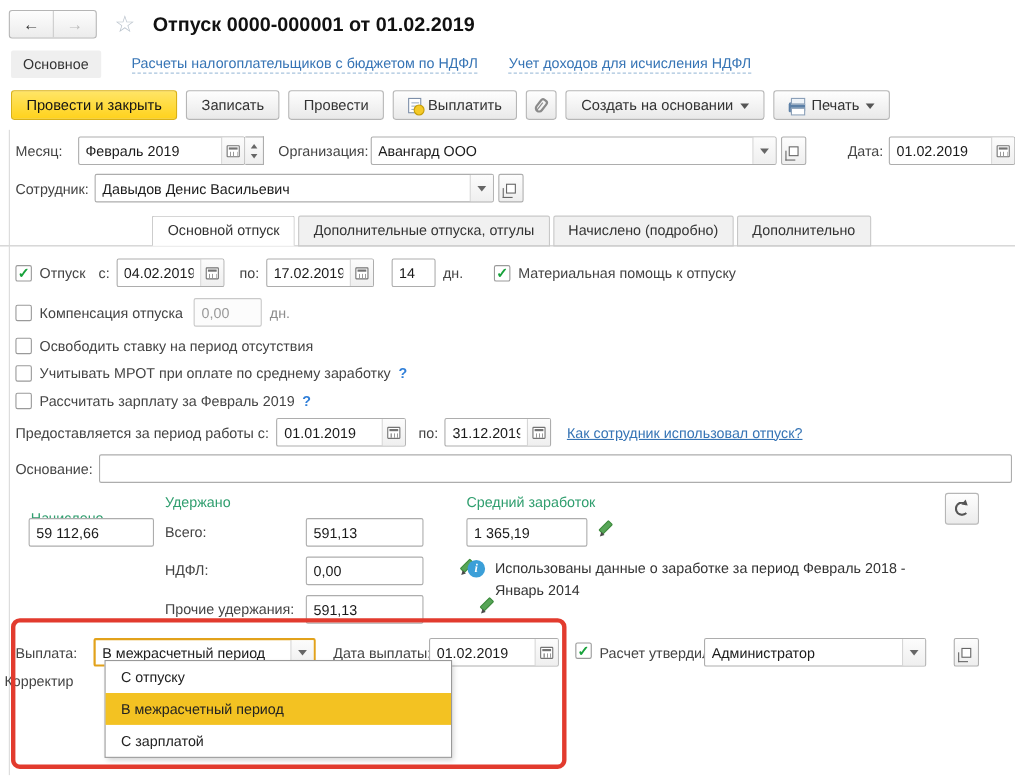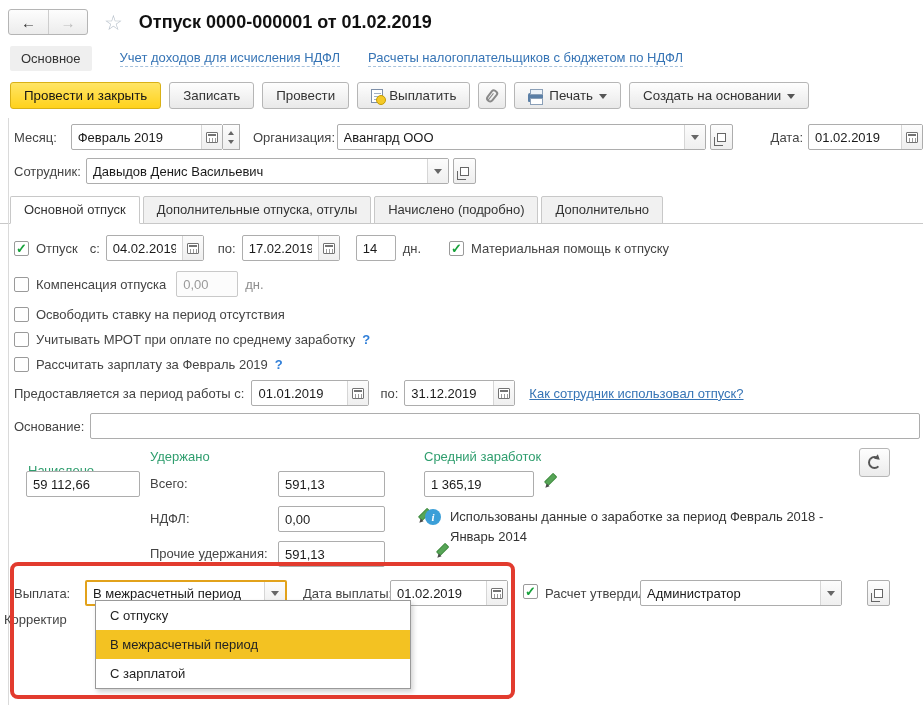--- a/index.html
+++ b/index.html
@@ -69,21 +69,21 @@
   .spin b { flex:1; display:flex; align-items:center; justify-content:center; }
   .spin .up::before { content:""; width:0; height:0; border:3px solid transparent; border-bottom:4px solid #666; display:block; }
   .spin .dn::before { content:""; width:0; height:0; border:3px solid transparent; border-top:4px solid #666; display:block; }
   .sqbtn { width:23px; height:26px; margin-left:4px; border:1px solid #adadad; border-radius:2px;
            display:flex; align-items:center; justify-content:center; background:linear-gradient(#fdfdfd,#eeeeee); cursor:pointer; }
   .iopen { width:9px; height:9px; border:1px solid #666; background:#fff; position:relative; }
   .iopen::before { content:""; position:absolute; left:-4px; top:3px; width:8px; height:8px;
                    border-left:1px solid #666; border-bottom:1px solid #666; }
 
   
-  .tabstrip { display:flex; margin:12px 0 0 0; padding-left:10px; border-bottom:1px solid #c8c8c8; }
+  .tabstrip { display:flex; margin:12px 0 0 0; padding-left:10px; border-bottom:1px solid #c8c8c8;justify-content:center; }
   .tab { padding:5px 13px 6px 13px; border:1px solid #c8c8c8; border-bottom:0; background:#f1f1f1;
          margin-right:3px; margin-bottom:-1px; border-radius:2px 2px 0 0; cursor:pointer; color:#333;
          border-bottom:1px solid #c8c8c8; }
   .tab.active { background:#fff; border-bottom:1px solid #fff; }
 
   
   .cb { width:15px; height:15px; border:1px solid #9a9a9a; border-radius:2px; background:#fff;
         display:inline-flex; align-items:center; justify-content:center; margin-right:7px; flex:none; cursor:pointer; }
   .cb.checked::before { content:"\2713"; color:#17a23b; font-weight:bold; font-size:13px; line-height:1; }
   .cbrow { display:flex; align-items:center; margin:10px 0 0 14px; }
@@ -142,22 +142,22 @@
       <div class="navbtn fwd">
           <span></span>
         </div>
     </div>
     <span class="star"></span>
     <span class="title">Отпуск 0000-000001 от 01.02.2019</span>
   </div>
 
   <div class="navrow">
     <span class="mainchip">Основное</span>
+    <span class="navlink">Расчеты налогоплательщиков с бюджетом по НДФЛ</span>
     <span class="navlink">Учет доходов для исчисления НДФЛ</span>
-    <span class="navlink">Расчеты налогоплательщиков с бюджетом по НДФЛ</span>
   </div>
 
   <div class="toolbar">
     <button class="btn primary">
         <span>Провести и закрыть</span>
       </button>
     <button class="btn">
         <span>Записать</span>
       </button>
     <button class="btn">
@@ -166,26 +166,26 @@
     <button class="btn">
       <span class="ipay">
           <i></i>
         </span>
       <span>Выплатить</span>
     </button>
     <button class="btn iconly">
         <span class="iclip"></span>
       </button>
     <button class="btn">
+      <span>Создать на основании</span>
+      <span class="bcaret"></span>
+    </button>
+    <button class="btn">
       <span class="iprint"></span>
       <span>Печать</span>
-      <span class="bcaret"></span>
-    </button>
-    <button class="btn">
-      <span>Создать на основании</span>
       <span class="bcaret"></span>
     </button>
   </div>
 
   <div class="frow">
     <span class="flabel" style="width:59px">Месяц:</span>
     <span class="field" style="width:152px">
       <input value="Февраль 2019" style="">
       <span class="fbtn">
           <span class="ical"></span>
@@ -285,21 +285,21 @@
 
   <div class="frow">
     <span class="flabel">Предоставляется за период работы с:</span>
     <span class="field" style="width:118px; margin-left:7px">
       <input value="01.01.2019" style="">
       <span class="fbtn">
           <span class="ical"></span>
         </span>
     </span>
     <span class="flabel" style="margin-left:11px">по:</span>
-    <span class="field" style="width:111px; margin-left:6px">
+    <span class="field" style="width:97px; margin-left:6px">
       <input value="31.12.2019" style="">
       <span class="fbtn">
           <span class="ical"></span>
         </span>
     </span>
     <span class="link" style="margin-left:14px">Как сотрудник использовал отпуск?</span>
   </div>
 
   <div class="frow" style="margin-top:7px">
     <span class="flabel" style="width:76px">Основание:</span>

